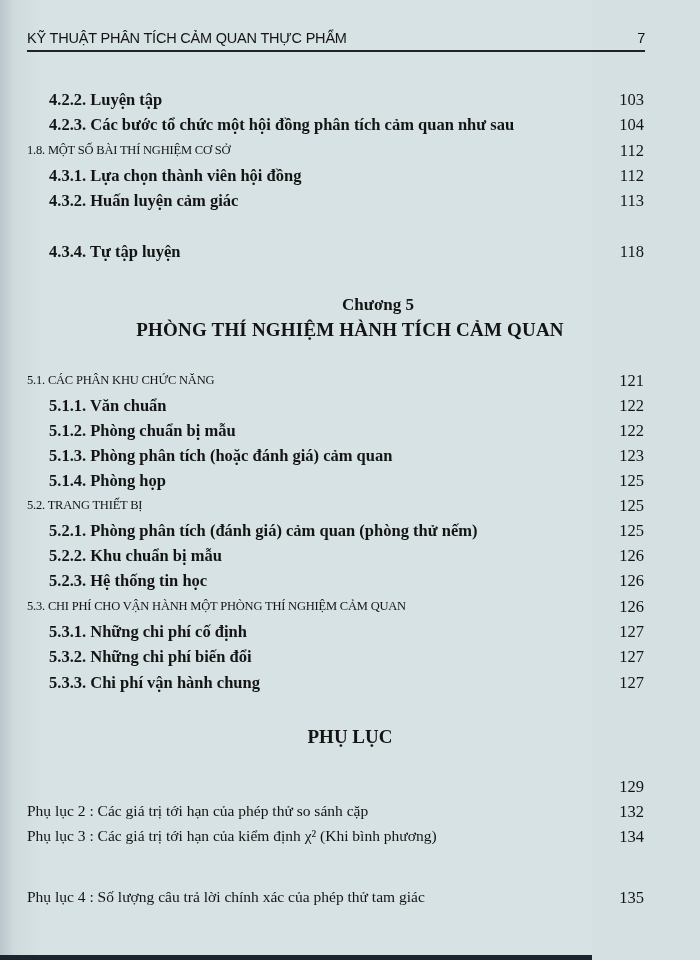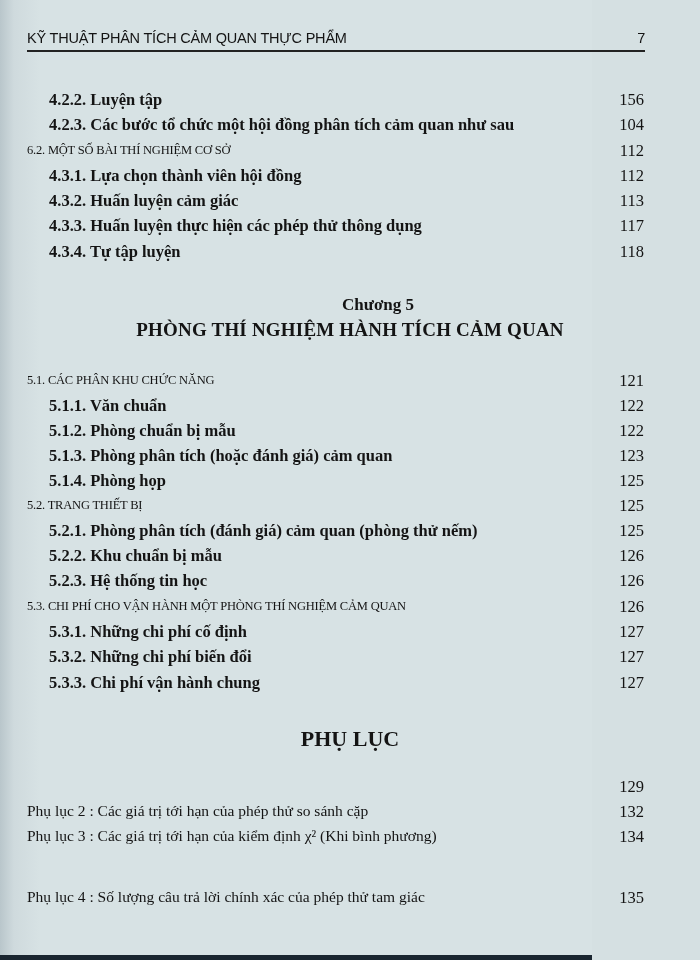--- a/index.html
+++ b/index.html
@@ -35,56 +35,52 @@
     .toc-row .label { position: absolute; white-space: nowrap; }
     .toc-row .page-num { position: absolute; right: 56px; font-weight: normal; font-size: 16.5px; }
     .lvl3 .label { left: 49px; font-size: 16.5px; }
     .lvl2 .label { left: 27px; font-size: 12.5px; font-weight: normal; letter-spacing: -0.2px; top: 2px; }
     .appx .label { left: 27px; font-size: 15.5px; font-weight: normal; }
     .chapter-title {
       position: absolute; left: 0; width: 700px; text-align: center; font-weight: bold;
     }
     .chap-num { top: 295px; font-size: 17px; margin-left: 28px; }
     .chap-name { top: 319px; font-size: 19px; letter-spacing: 0.2px; }
-    .appx-title { top: 726px; font-size: 22px; }
+    .appx-title { top: 726px; font-size: 19px; }
   </style>
 </head>
 <body>
 
 <div class="page">
 
   <div class="running-head">
     <span>KỸ THUẬT PHÂN TÍCH CẢM QUAN THỰC PHẨM</span>
     <span>7</span>
   </div>
   <div class="head-rule"></div>
 
   <div class="toc-row lvl3" style="top:90px">
     <span class="label">4.2.2. Luyện tập</span>
-    <span class="page-num">156</span>
+    <span class="page-num">103</span>
   </div>
   <div class="toc-row lvl3" style="top:115px">
     <span class="label">4.2.3. Các bước tổ chức một hội đồng phân tích cảm quan như sau</span>
     <span class="page-num">104</span>
   </div>
   <div class="toc-row lvl2" style="top:141px">
-    <span class="label">6.2. MỘT SỐ BÀI THÍ NGHIỆM CƠ SỞ</span>
+    <span class="label">1.8. MỘT SỐ BÀI THÍ NGHIỆM CƠ SỞ</span>
     <span class="page-num">112</span>
   </div>
   <div class="toc-row lvl3" style="top:166px">
     <span class="label">4.3.1. Lựa chọn thành viên hội đồng</span>
     <span class="page-num">112</span>
   </div>
   <div class="toc-row lvl3" style="top:191px">
     <span class="label">4.3.2. Huấn luyện cảm giác</span>
     <span class="page-num">113</span>
-  </div>
-  <div class="toc-row lvl3" style="top:216px">
-    <span class="label">4.3.3. Huấn luyện thực hiện các phép thử thông dụng</span>
-    <span class="page-num">117</span>
   </div>
   <div class="toc-row lvl3" style="top:242px">
     <span class="label">4.3.4. Tự tập luyện</span>
     <span class="page-num">118</span>
   </div>
 
   <div class="chapter-title chap-num">Chương 5</div>
   <div class="chapter-title chap-name">PHÒNG THÍ NGHIỆM HÀNH TÍCH CẢM QUAN</div>
 
   <div class="toc-row lvl2" style="top:371px">

